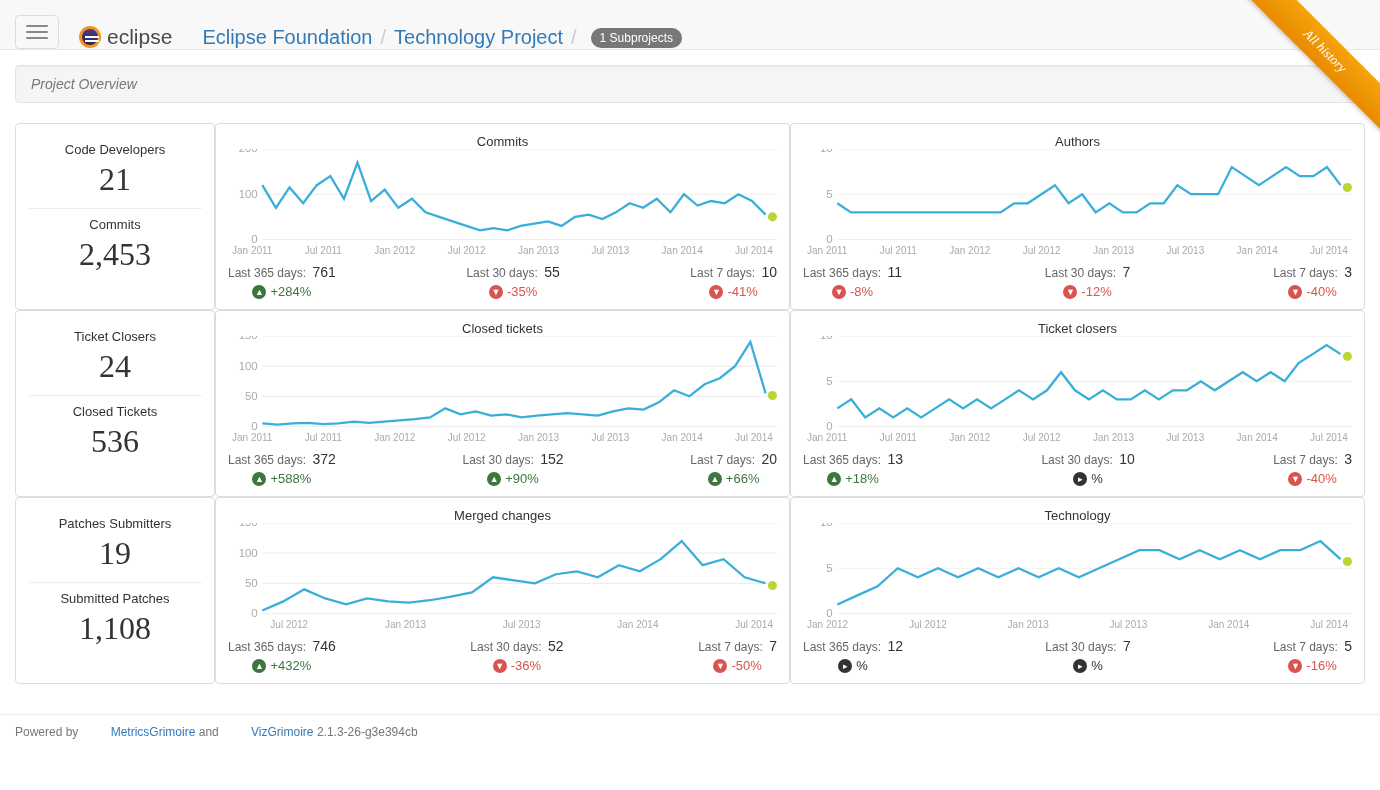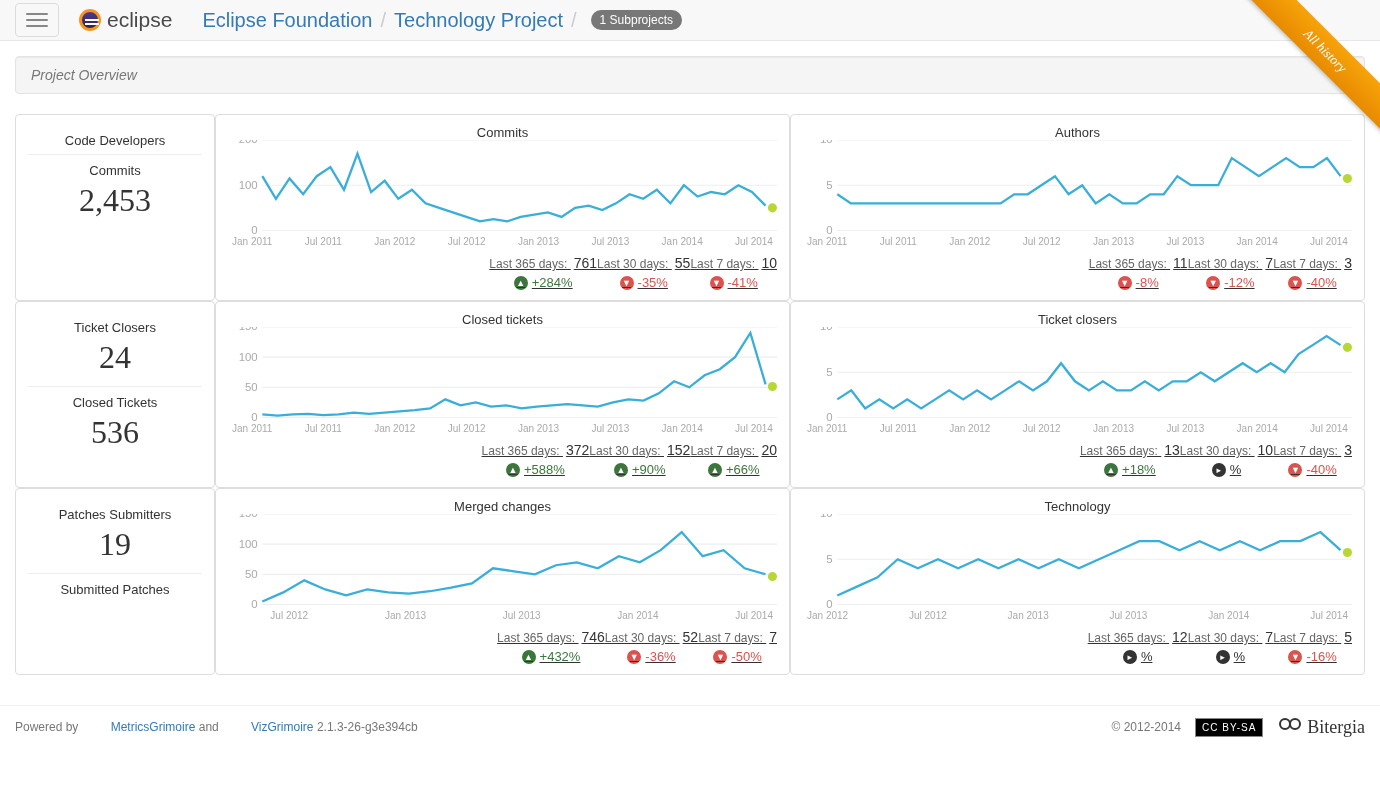--- a/index.html
+++ b/index.html
@@ -6,23 +6,23 @@
 body {
   font-family: "Helvetica Neue", Helvetica, Arial, sans-serif;
   font-size: 14px;
   color: #333;
   background: #fff;
   position: relative;
 }
 .navbar {
   background: #f8f8f8;
   border-bottom: 1px solid #e7e7e7;
-  height: 41px;
+  height: 50px;
   display: flex;
-  align-items: center;
+  align-items: flex-end;
   padding: 0 15px;
 }
 .hamburger {
   border: 1px solid #ddd;
   border-radius: 4px;
   padding: 9px 10px;
   margin-right: 20px;
   cursor: pointer;
 }
 .hamburger span {
@@ -89,21 +89,21 @@
 .card {
   border: 1px solid #ddd; border-radius: 4px; padding: 10px 12px;
   background: #fff; text-align: center;
 }
 .stat-card .stat-label { font-size: 13px; color: #333; margin: 8px 0 4px; }
 .stat-card .stat-value { font-size: 32px; color: #333; margin-bottom: 10px; font-family: Georgia, serif; }
 .stat-card hr { border: none; border-top: 1px solid #eee; margin: 6px 0; }
 .chart-title { font-size: 13px; color: #333; }
 .chart-svg { width: 100%; height: 95px; }
 .axis-labels { display: flex; justify-content: space-between; font-size: 10px; color: #aaa; padding: 0 4px; margin-top:-2px; }
-.metrics-row { display: flex; justify-content: flex-end; margin-top: 8px; text-decoration: underline; }
+.metrics-row { display: flex; justify-content: space-between; margin-top: 8px; }
 .metric { text-align: center; font-size: 12px; }
 .metric .m-label { color: #666; }
 .metric .m-val { font-size: 14px; color: #333; margin-left: 3px; }
 .metric .m-change { margin-top: 4px; font-size: 13px; display:flex; align-items:center; justify-content:center; gap:4px; }
 .up { color: #3c763d; }
 .down { color: #d9534f; }
 .neutral { color: #333; }
 .arrow-circle {
   display:inline-flex; width:14px; height:14px; border-radius:50%;
   align-items:center; justify-content:center; font-size:9px; color:#fff;
@@ -161,20 +161,21 @@
 
 <div class="ribbon">
   <span>All history</span>
 </div>
 
 <div class="container">
   <div class="overview-bar">Project Overview</div>
   <div class="grid" id="grid">
       <div class="card stat-card">
     <div class="stat-label">Code Developers</div>
+    <div class="stat-value">21</div>
     <hr>
     <div class="stat-label">Commits</div>
     <div class="stat-value">2,453</div>
       </div>
       <div class="card">
     <div class="chart-title">Commits</div>
     <div class="chart-wrap">
       <svg class="chart-svg" viewBox="0 0 480 84" preserveAspectRatio="none">
         <text x="26" y="83" text-anchor="end" font-size="10" fill="#aaa">0</text>
             <line x1="30" y1="80" x2="480" y2="80" stroke="#eee" stroke-width="1"></line>
@@ -383,20 +384,21 @@
               <span>-40%</span>
             </div>
     </div>
     </div>
       </div>
       <div class="card stat-card">
     <div class="stat-label">Patches Submitters</div>
     <div class="stat-value">19</div>
     <hr>
     <div class="stat-label">Submitted Patches</div>
+    <div class="stat-value">1,108</div>
       </div>
       <div class="card">
     <div class="chart-title">Merged changes</div>
     <div class="chart-wrap">
       <svg class="chart-svg" viewBox="0 0 480 84" preserveAspectRatio="none">
         <text x="26" y="83" text-anchor="end" font-size="10" fill="#aaa">0</text>
             <line x1="30" y1="80" x2="480" y2="80" stroke="#eee" stroke-width="1"></line>
             <text x="26" y="56.333333333333336" text-anchor="end" font-size="10" fill="#aaa">50</text>
             <line x1="30" y1="53.333333333333336" x2="480" y2="53.333333333333336" stroke="#eee" stroke-width="1"></line>
             <text x="26" y="29.66666666666667" text-anchor="end" font-size="10" fill="#aaa">100</text>
@@ -504,21 +506,13 @@
 </div>
 
 <div class="footer">
   <div>
     <span>Powered by </span>
     <a href="#">MetricsGrimoire</a>
     <span> and </span>
     <a href="#">VizGrimoire</a>
     <span> 2.1.3-26-g3e394cb</span>
   </div>
-  <div class="footer-right">
-    <span>© 2012-2014</span>
-    <span class="cc-badge">CC BY-SA</span>
-    <span class="bitergia-logo">
-      <span class="owl"></span>
-      <span>Bitergia</span>
-    </span>
-  </div>
 </div>
 
 </body></html>

